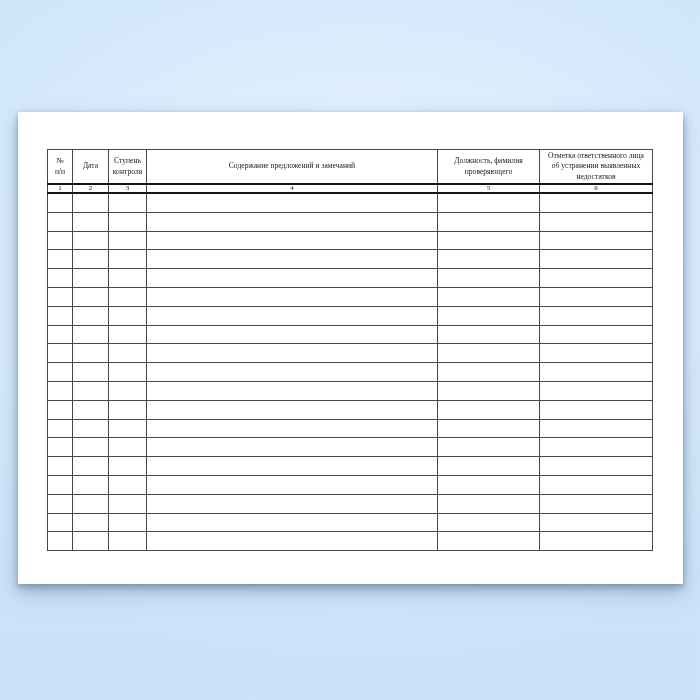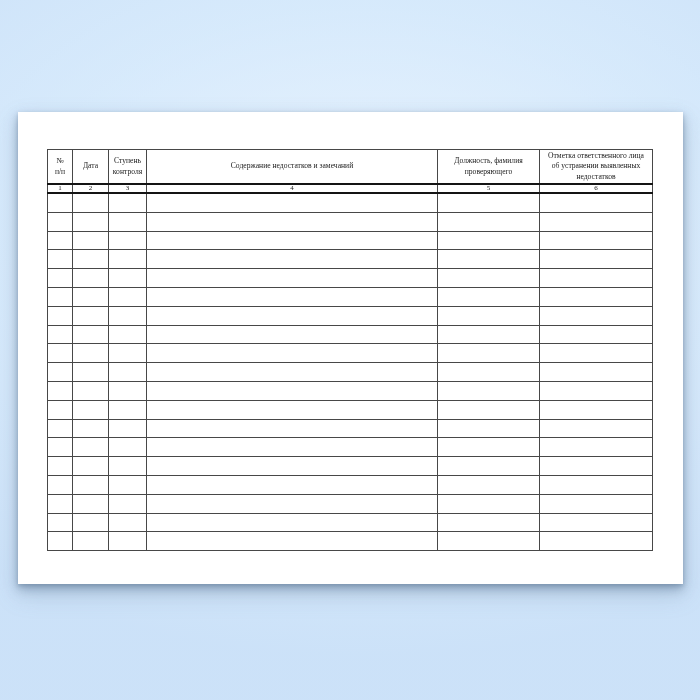--- a/index.html
+++ b/index.html
@@ -84,21 +84,21 @@
         <col style="width:102px">
         <col style="width:113px">
       </colgroup>
       <thead>
         <tr class="header-row">
           <th>№
 п/п</th>
           <th>Дата</th>
           <th>Ступень
 контроля</th>
-          <th>Содержание недостатков и замечаний</th>
+          <th>Содержание предложений и замечаний</th>
           <th>Должность, фамилия
 проверяющего</th>
           <th>Отметка ответственного лица
 об устранении выявленных
 недостатков</th>
         </tr>
         <tr class="num-row">
           <td>1</td>
           <td>2</td>
           <td>3</td>

